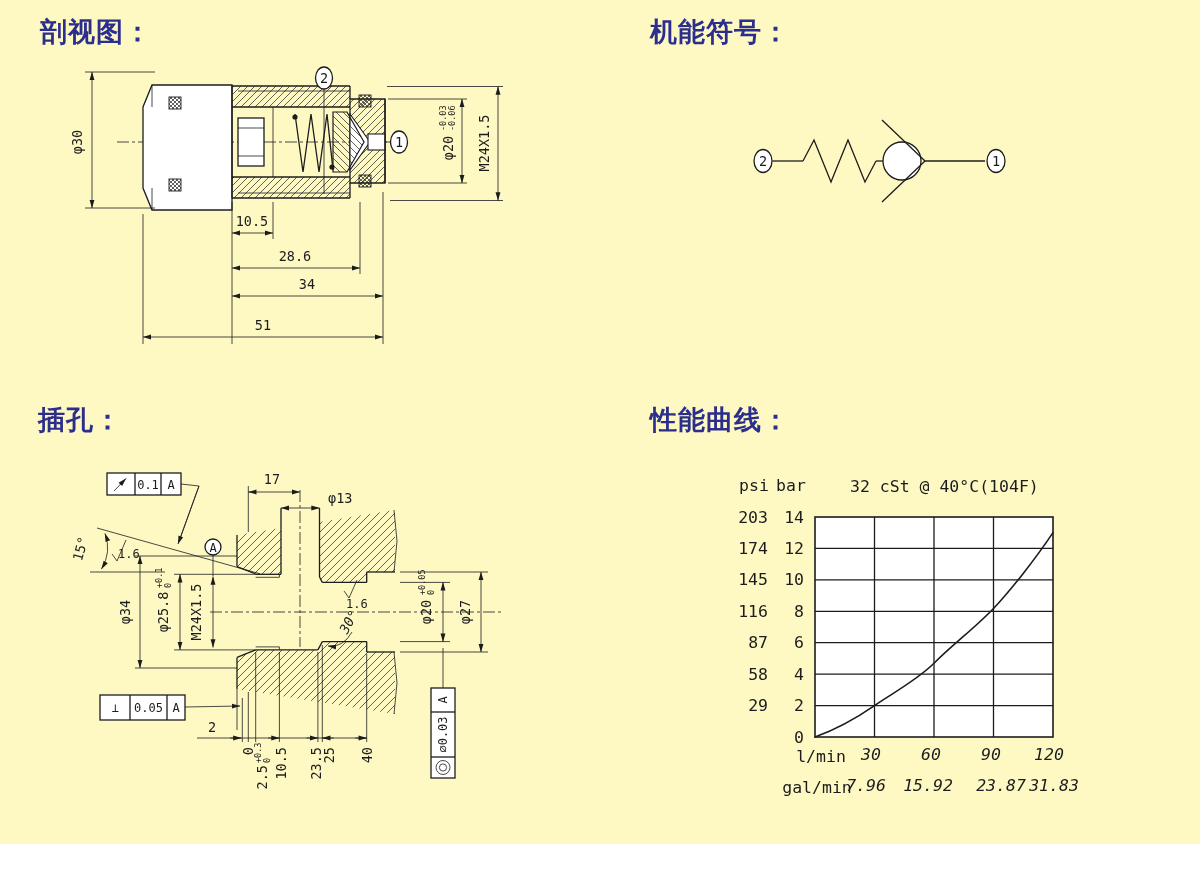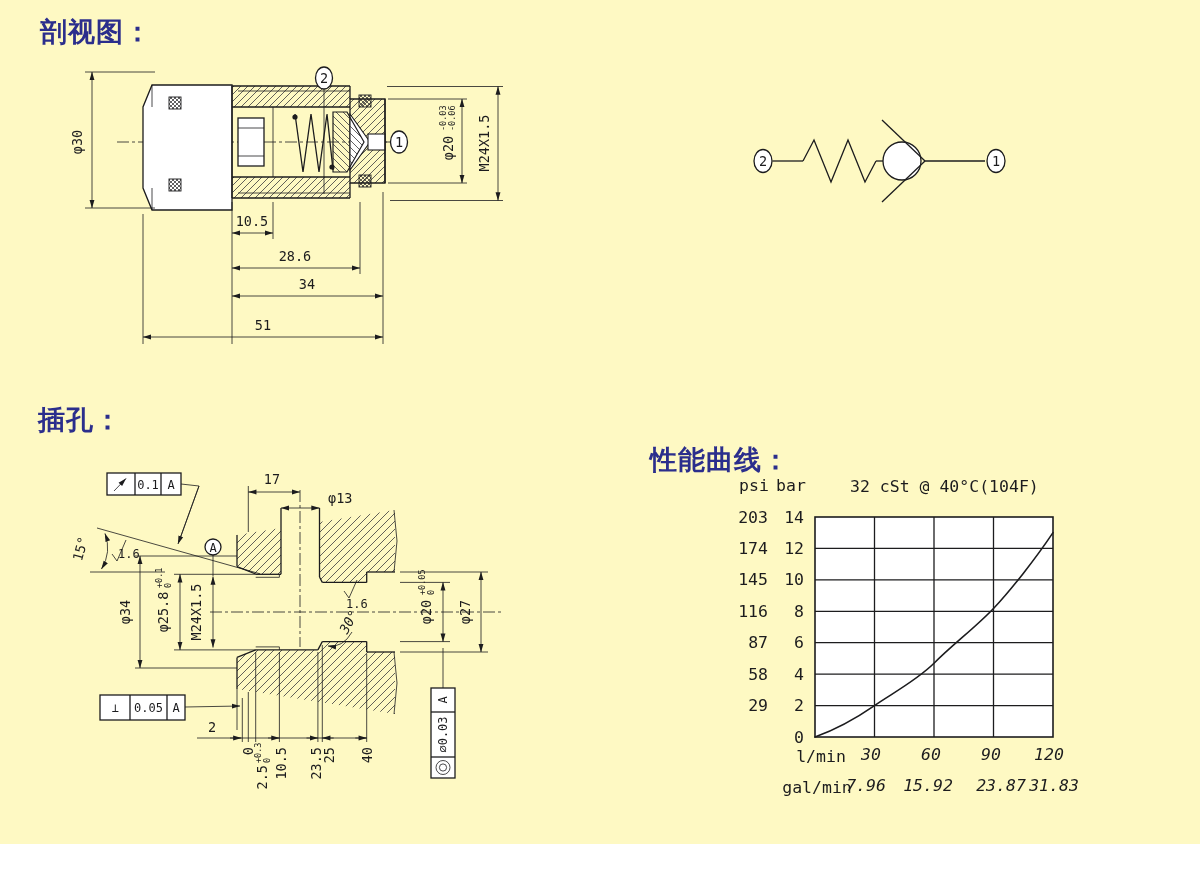--- a/index.html
+++ b/index.html
@@ -18,22 +18,23 @@
   .cht{font-family:"DejaVu Sans Mono","Liberation Mono",monospace;font-size:16.5px;fill:#1c1c1e;}
   .it{font-style:italic;}
   .wh{fill:#ffffff;}
 </style>
 </head>
 <body>
 
 <div class="canvas">
 
   <div class="qtitle" style="left:40px;top:14px;">剖视图：</div>
+  <div class="qtitle" style="left:650px;top:14px;">机能符号：</div>
   <div class="qtitle" style="left:38px;top:402px;">插孔：</div>
-  <div class="qtitle" style="left:650px;top:402px;margin-top:40px;">性能曲线：</div>
+  <div class="qtitle" style="left:650px;top:402px;">性能曲线：</div>
 
   <svg style="left:55px;top:62px;" width="470" height="290" viewBox="0 0 470 290">
     <defs>
       <marker id="aS" viewBox="0 0 10 8" refX="9.6" refY="4" markerWidth="11" markerHeight="8.5" orient="auto-start-reverse">
           <path d="M0,1.1 L10,4 L0,6.9 z" fill="#1c1c1e"></path>
         </marker>
       <pattern id="hA" patternUnits="userSpaceOnUse" width="7" height="7">
         <path d="M0,7 L7,0 M-1,1 L1,-1 M6,8 L8,6" stroke="#3a3a3c" stroke-width="0.8"></path>
       </pattern>
       <pattern id="hB" patternUnits="userSpaceOnUse" width="7" height="7">

